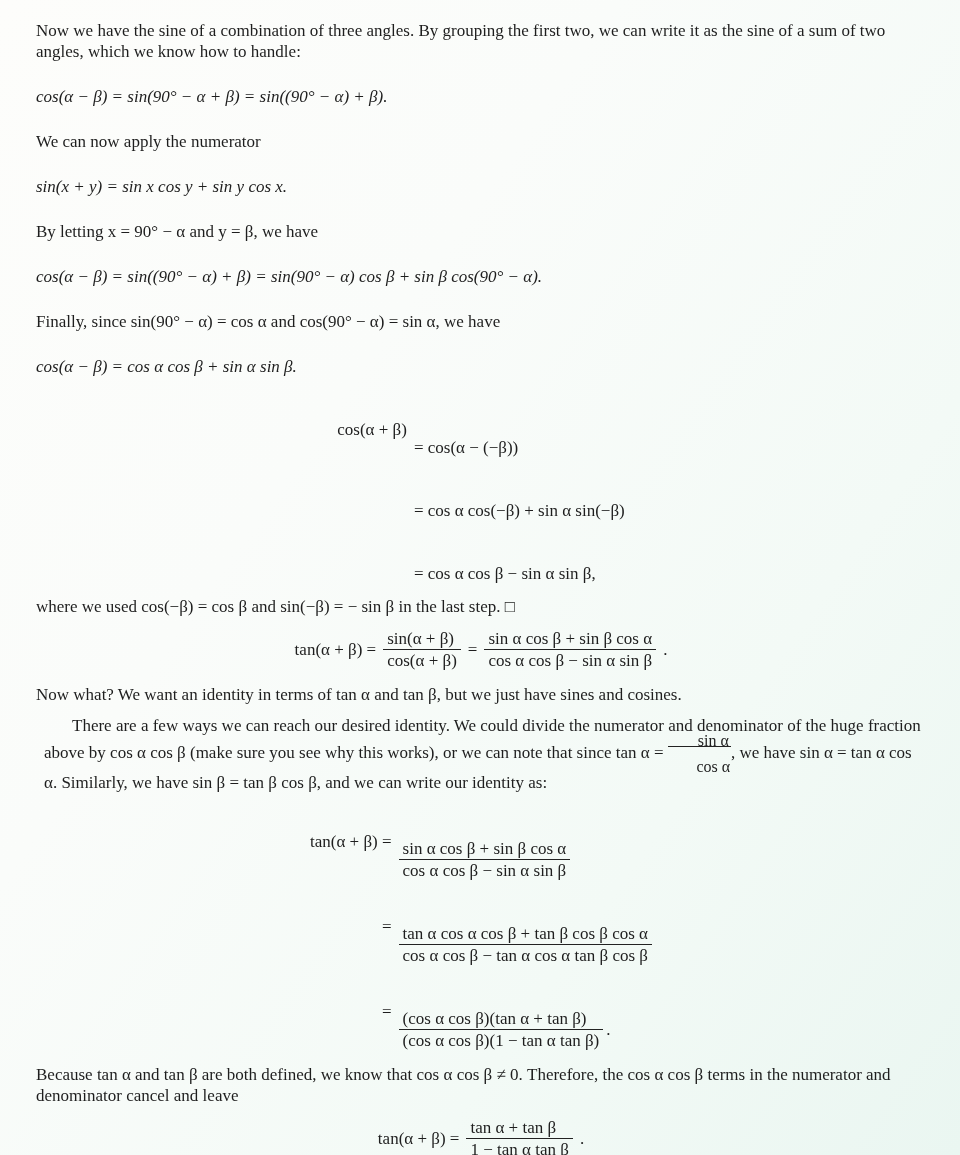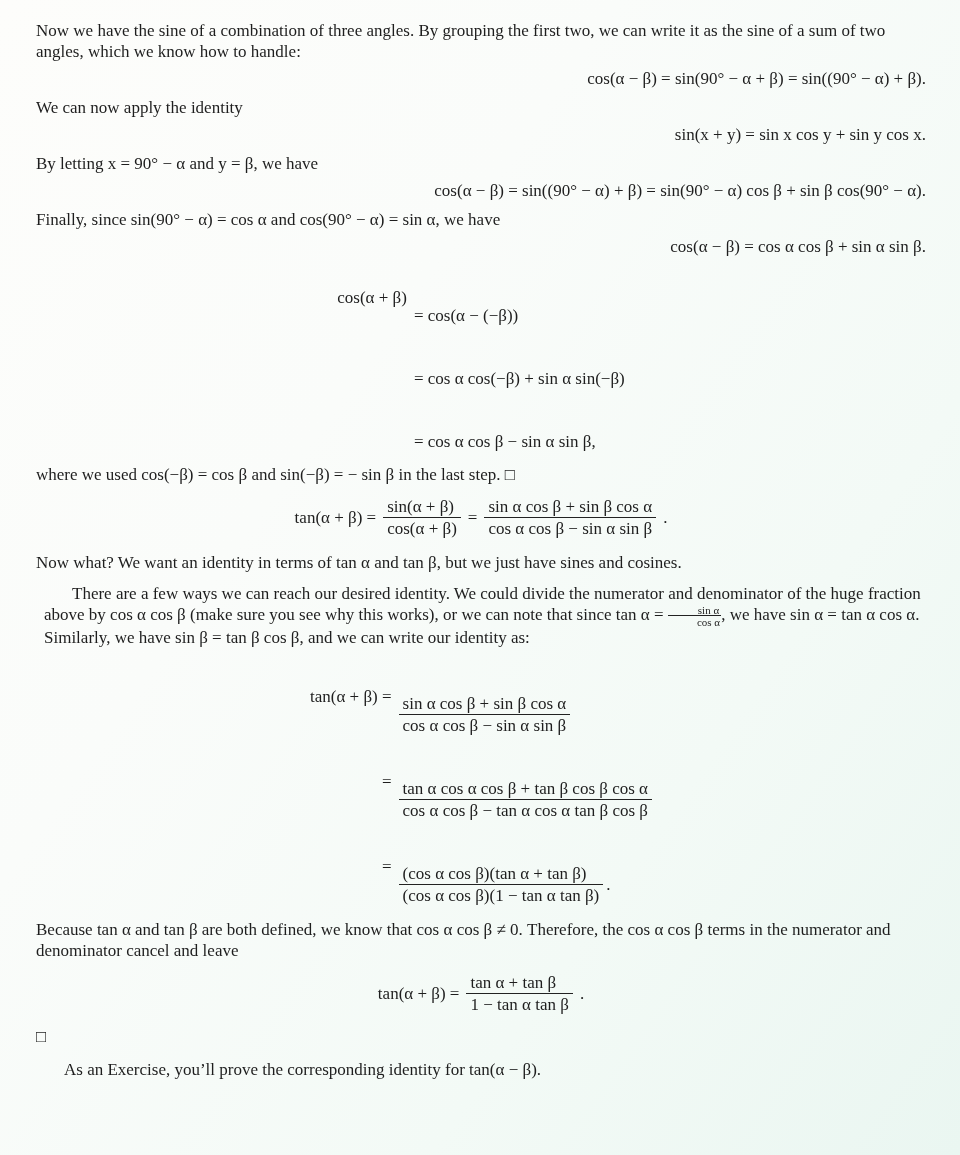--- a/index.html
+++ b/index.html
@@ -12,28 +12,28 @@
   body{
     font-family:"Liberation Serif", serif;
     color:var(--text);
     background:linear-gradient(125deg,#fdfdfb 0%,#fafcfa 35%,#f3faf6 70%,#eaf6f1 100%);
   }
   .page{padding:20px 34px 0 36px;font-size:17px;line-height:21px;}
   p{margin:0;}
   .indent{text-indent:28px;}
   .mt6{margin-top:14px;}.mt8{margin-top:8px;}.mt10{margin-top:10px;margin-left:8px;}
   .mt12{margin-top:12px;}.mt14{margin-top:14px;}.mt16{margin-top:16px;}
-  .eq{ text-align:right;margin:6px 0;}
+  .eq{ text-align:left;margin:24px 0;font-style:italic;}
   .eq-row{display:flex;align-items:center;justify-content:center;gap:7px;margin:12px 0;}
   .frac{display:inline-block;text-align:left;vertical-align:middle;line-height:19px;}
   .frac .num{display:block;padding:0 4px 1px;}
   .frac .den{display:block;border-top:1.3px solid #222;padding:1px 4px 0;}
-  .inline-frac{display:inline-block;text-align:center;vertical-align:middle;font-size:11px;line-height:10px;}
+  .inline-frac{display:inline-block;text-align:center;vertical-align:middle;font-size:16px;line-height:10px;}
   .inline-frac .num{display:block;padding:0 2px;}
-  .inline-frac .den{display:block;border-top:1px solid #222;padding-top:1px;}
+  .inline-frac .den{display:block;border-top:1px solid #222;padding-top:15px;}
   .align-grid{display:grid;grid-template-columns:auto auto;justify-content:center;column-gap:7px;row-gap:6px;margin:12px 0;}
   .align-grid.fracs{row-gap:8px;margin:10px 0;}
   .a-lhs{text-align:right;align-self:center;}
   .a-rhs{text-align:left;display:flex;align-items:center;gap:3px;margin-top:36px;}
   .problem-box{
     margin-top:10px;
     background:var(--box-bg);
     border:1.5px solid var(--box-border);
     box-shadow:8px 8px 0 0 var(--box-shadow);
     padding:6px 12px 8px 12px;
@@ -44,21 +44,21 @@
 </style>
 </head>
 <body>
 
 <div class="page">
 
   <p>Now we have the sine of a combination of three angles. By grouping the first two, we can write it as the sine of a sum of two angles, which we know how to handle:</p>
 
   <div class="eq">cos(α − β) = sin(90° − α + β) = sin((90° − α) + β).</div>
 
-  <p class="mt8">We can now apply the identity</p>
+  <p class="mt8">We can now apply the numerator</p>
 
   <div class="eq">sin(x + y) = sin x cos y + sin y cos x.</div>
 
   <p class="mt8">By letting x = 90° − α and y = β, we have</p>
 
   <div class="eq">cos(α − β) = sin((90° − α) + β) = sin(90° − α) cos β + sin β cos(90° − α).</div>
 
   <p class="mt8">Finally, since sin(90° − α) = cos α and cos(90° − α) = sin α, we have</p>
 
   <div class="eq">cos(α − β) = cos α cos β + sin α sin β.</div>

